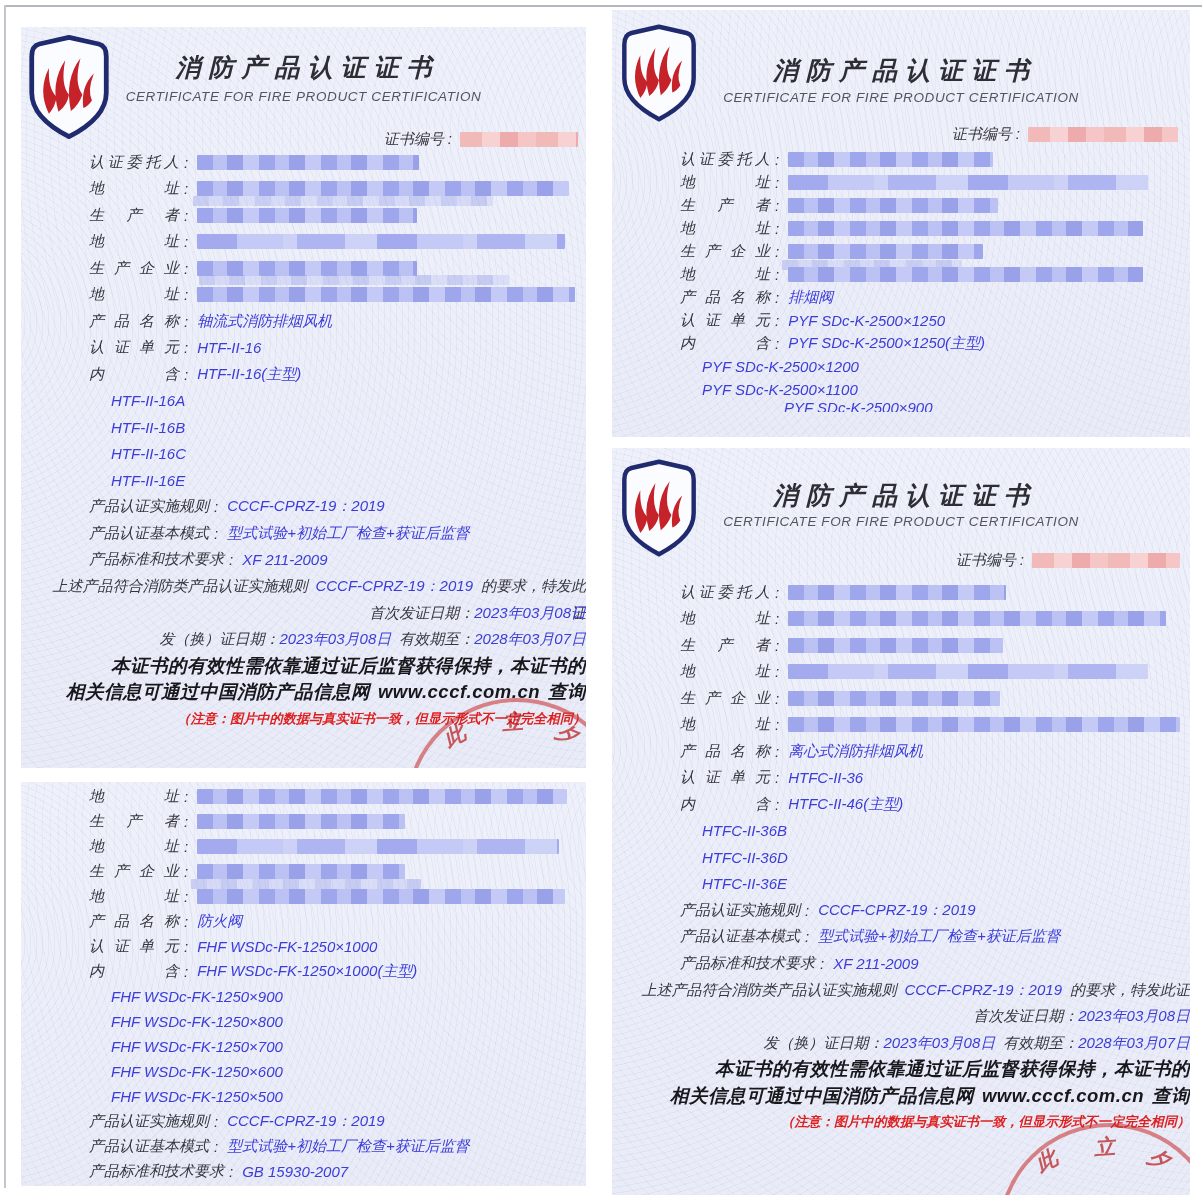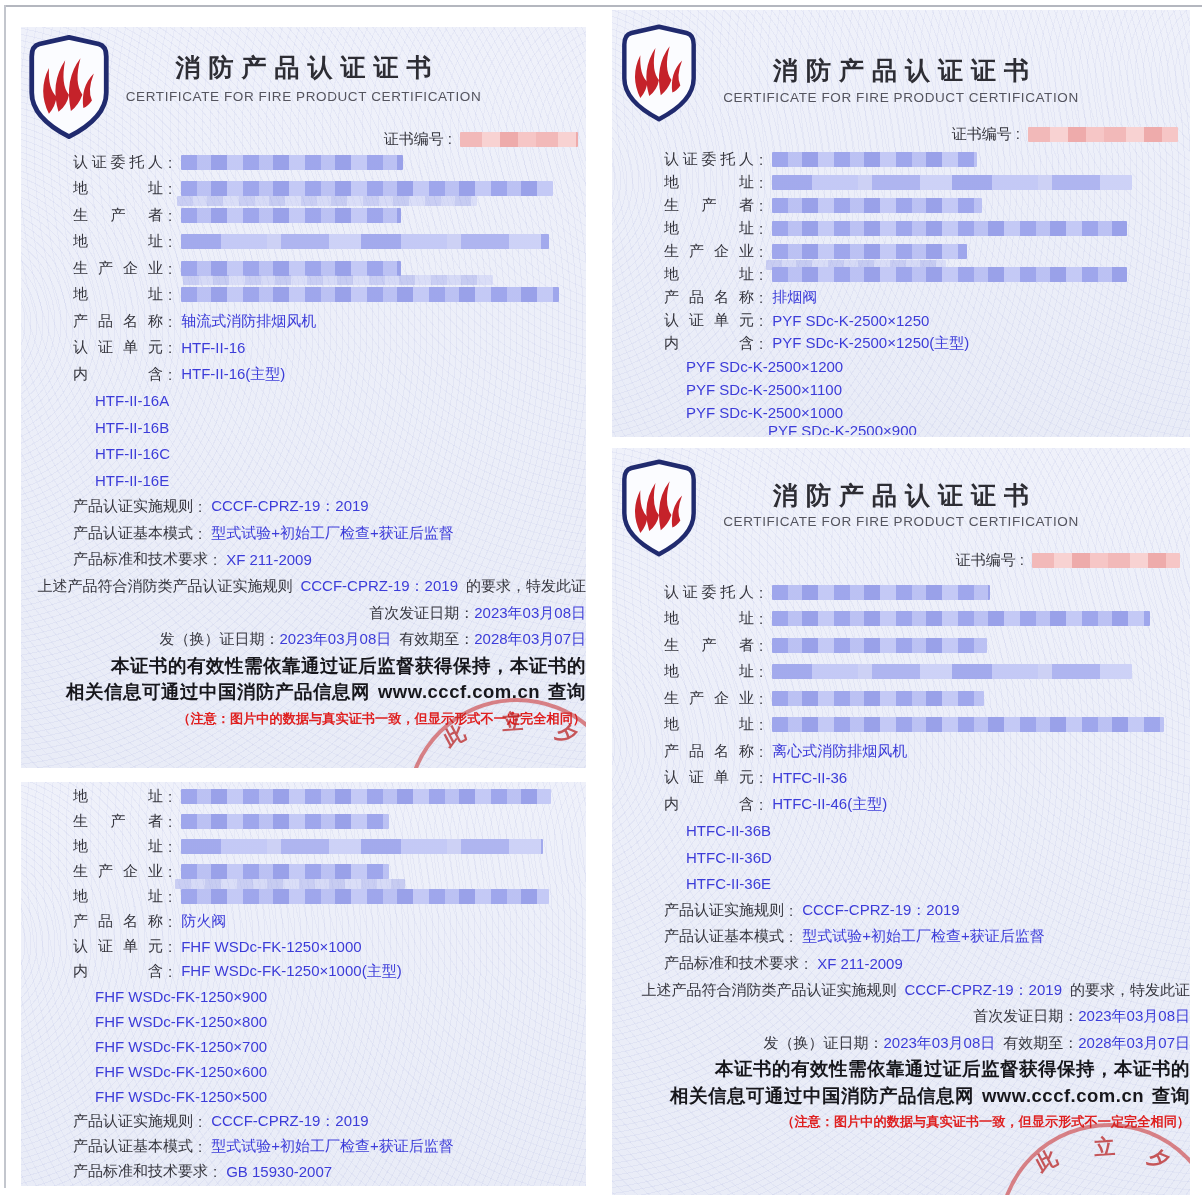--- a/index.html
+++ b/index.html
@@ -11,20 +11,21 @@
   .frame-top{position:absolute;left:4px;top:5px;right:0;height:2px;background:#b4b7bf;}
   .frame-left{position:absolute;left:4px;top:5px;width:2px;height:1183px;background:#c3c6cd;}
 
   .cert{
     position:absolute;overflow:hidden;color:#35353d;font-size:15px;
     background-color:#edeff9;
     background-image:
       repeating-radial-gradient(circle at -10% 40%, rgba(125,135,205,.09) 0 1px, transparent 1px 6px),
       repeating-radial-gradient(circle at 110% 15%, rgba(125,135,205,.07) 0 1px, transparent 1px 8px),
       linear-gradient(180deg,#eff1fa,#e9ecf7);
+    font-style: italic;
   }
   #c1{left:21px;top:27px;width:565px;height:741px;}
   #c3{left:21px;top:782px;width:565px;height:404px;}
   #c2{left:612px;top:10px;width:578px;height:427px;}
   #c4{left:612px;top:448px;width:578px;height:747px;}
 
   .logo{position:absolute;left:5px;top:6px;width:86px;height:108px;}
   #c2 .logo{left:7px;top:13px;width:80px;height:100px;}
   #c4 .logo{left:7px;top:10px;width:80px;height:100px;}
 
@@ -38,21 +39,21 @@
   #c1 .subtitle{top:62px;}
   #c2 .subtitle{top:80px;}
   #c4 .subtitle{top:66px;}
 
   .certno{position:absolute;display:flex;align-items:center;gap:8px;}
   #c1 .certno{top:103px;right:8px;}
   #c2 .certno{top:115px;right:12px;}
   #c4 .certno{top:103px;right:10px;}
   .certno .lbl-no{color:#35353d;}
 
-  .rows{position:absolute;left:2px;right:0;}
+  .rows{position:absolute;left:18px;right:0;}
   #c1 .rows{top:122px;}
   #c2 .rows{top:138px;}
   #c3 .rows{top:2px;}
   #c4 .rows{top:131px;}
   .row{display:flex;align-items:center;padding-left:50px;position:relative;}
   #c1 .row{height:26.5px;}
   #c2 .row{height:23px;}
   #c3 .row{height:25px;}
   #c4 .row{height:26.5px;}
 
@@ -282,23 +283,20 @@
       <span class="lbl">内含</span>
         <span class="colon">:</span>
       <span class="val">PYF SDc-K-2500×1250(主型)</span>
     </div>
     <div class="row model">
         <span class="val">PYF SDc-K-2500×1200</span>
       </div>
     <div class="row model">
         <span class="val">PYF SDc-K-2500×1100</span>
       </div>
-    <div class="row model">
-        <span class="val">PYF SDc-K-2500×1000</span>
-      </div>
     <div class="clip-line">
         <span class="val">PYF SDc-K-2500×900</span>
       </div>
   </div>
 </section>
 
 <section class="cert" id="c3">
   <div class="rows">
     <div class="row">
       <span class="lbl">地址</span>

